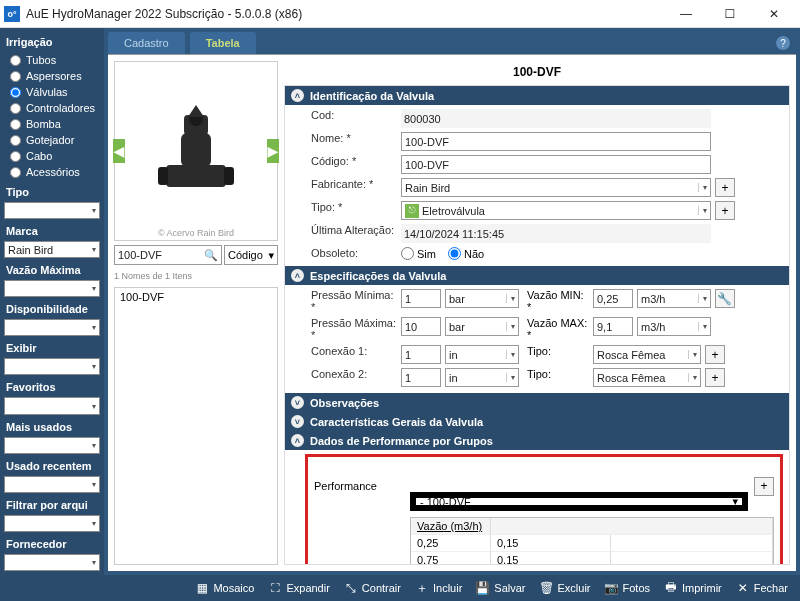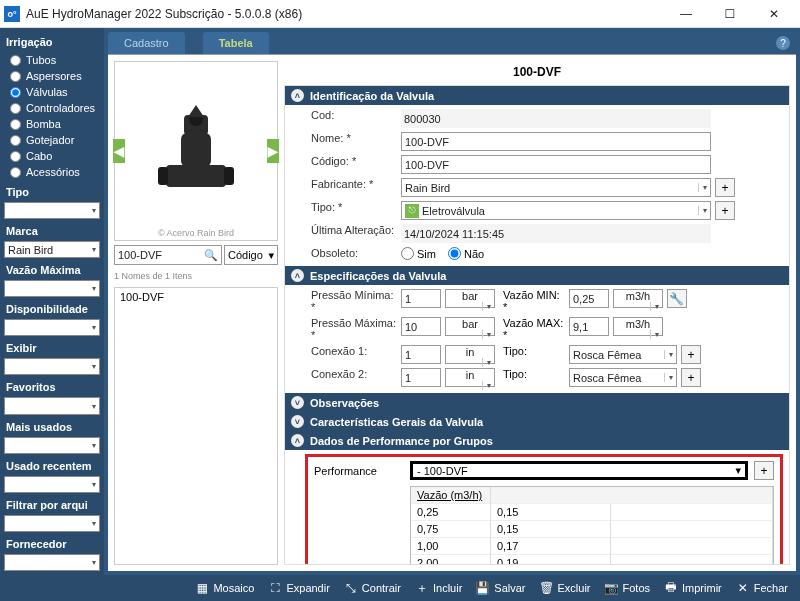--- a/index.html
+++ b/index.html
@@ -17,21 +17,21 @@
 
 .sidebar { width: 104px; background: #2a4b6b; padding: 4px; color: #fff; display: flex; flex-direction: column; gap: 2px; overflow: hidden; }
 .sidebar .sec-title { font-weight: bold; font-size: 11px; padding: 4px 2px 2px; color: #fff; }
 .sidebar .radio-item { display: flex; align-items: center; gap: 5px; padding: 2px 2px 2px 6px; color: #fff; font-size: 11px; }
 .sidebar .radio-item input { width: 11px; height: 11px; }
 .sidebar .combo { width: 100%; height: 18px; background: #fff; color: #222; border: 1px solid #888; display: flex; align-items: center; padding: 0 3px; justify-content: space-between; font-size: 11px; }
 .sidebar .combo .dd { font-size: 8px; color: #555; }
 
 
 .content { flex: 1; background: #30577e; display: flex; flex-direction: column; min-width: 0; padding: 4px; position: relative; }
-.tabs { display: flex; gap: 18px; height: 22px; }
+.tabs { display: flex; gap: 5px; height: 22px; }
 .tab { padding: 3px 16px; background: #3a6a99; color: #b8d4e8; font-size: 11px; border-radius: 3px 3px 0 0; display: flex; align-items: center; }
 .tab.active { background: #3a6a99; color: #c9dc7b; font-weight: bold; }
 .help-icon { position: absolute; right: 10px; top: 8px; width: 14px; height: 14px; border-radius: 50%; background: #5a8ab8; color: #fff; font-size: 10px; display: flex; align-items: center; justify-content: center; }
 
 .tab-body { flex: 1; background: #fff; border-top: 1px solid #999; display: flex; min-height: 0; padding: 6px; gap: 6px; }
 
 
 .leftcol { width: 164px; display: flex; flex-direction: column; gap: 4px; }
 .imgbox { height: 180px; border: 1px solid #ccc; background: #fff; position: relative; display: flex; flex-direction: column; }
 .imgbox .imgnav { position: absolute; top: 50%; transform: translateY(-50%); width: 12px; height: 24px; background: #79b84a; display: flex; align-items: center; justify-content: center; color: #fff; font-size: 14px; }
@@ -62,28 +62,28 @@
 .frow { display: flex; gap: 4px; }
 .flabel { width: 86px; font-size: 11px; color: #333; }
 .finput { height: 19px; border: 1px solid #999; padding: 0 3px; display: flex; align-items: center; font-size: 11px; background: #fff; color: #222; }
 .finput.long { flex: 1; max-width: 310px; }
 .finput.ro { background: #f4f4f4; border: none; }
 .finput .dd { margin-left: auto; border-left: 1px solid #ccc; padding-left: 4px; font-size: 8px; color: #555; }
 .fbtn { width: 20px; height: 19px; border: 1px solid #999; background: #f4f4f4; display: flex; align-items: center; justify-content: center; font-size: 12px; }
 .radios { display: flex; gap: 12px; align-items: center; font-size: 11px; }
 .radios label { display: flex; align-items: center; gap: 3px; }
 .num { width: 40px; }
-.unit { width: 50px; flex-direction: column; }
+.unit { width: 74px; }
 .midlabel { width: 66px; font-size: 11px; text-align: left; padding-left: 4px; }
 .icon-green { width: 14px; height: 14px; background: #79b84a; display: inline-flex; align-items: center; justify-content: center; color: #fff; font-size: 9px; margin-right: 3px; }
 
 
 .perfbox { border: 3px solid #d62222; padding: 4px 6px 8px; margin: 4px 6px 4px 20px; }
 .perf-row1 { display: flex; align-items: center; gap: 6px; margin-bottom: 6px; }
-.perfsel { flex: 1; height: 19px; border: 3px solid #000000; display: flex; align-items: center; padding: 0 4px; font-size: 11px; justify-content: space-between; }
+.perfsel { flex: 1; height: 19px; border: 6px solid #000000; display: flex; align-items: center; padding: 0 4px; font-size: 11px; justify-content: space-between; margin-top: 31px; }
 .perftable { margin-left: 96px; border: 1px solid #bbb; font-size: 11px; }
 .perftable .pth { display: flex; background: #f4f4f4; text-decoration: underline; }
 .perftable .ptr { display: flex; background: #fff; }
 .perftable .ptc { padding: 2px 6px; border-right: 1px solid #ddd; border-bottom: 1px solid #eee; }
 .ptc.c1 { width: 80px; }
 .ptc.c2 { width: 120px; }
 .ptc.c3 { flex: 1; min-width: 120px; }
 
 
 .bottombar { height: 26px; background: #2a4b6b; display: flex; align-items: center; justify-content: flex-end; padding: 0 6px; gap: 2px; }

